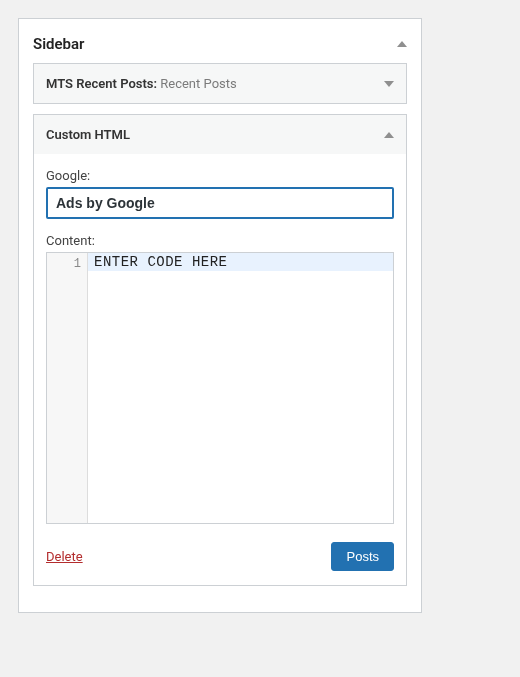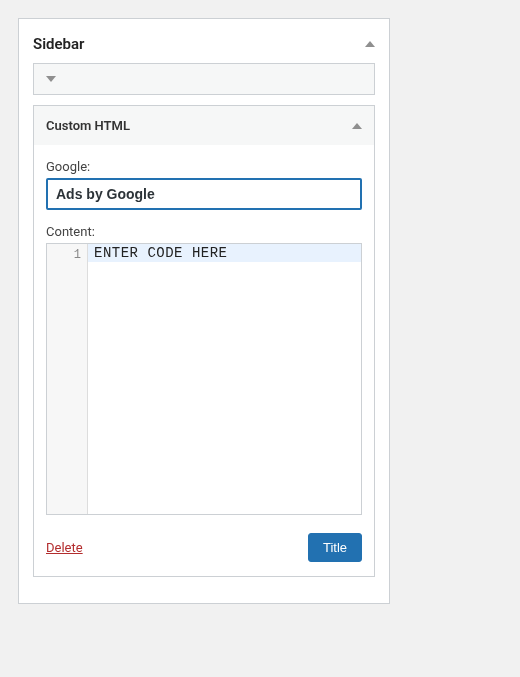--- a/index.html
+++ b/index.html
@@ -5,21 +5,21 @@
   * { box-sizing: border-box; }
   body {
     margin: 0;
     background: #f1f1f1;
     font-family: -apple-system, BlinkMacSystemFont, "Segoe UI", Roboto, Arial, sans-serif;
     font-size: 13px;
     color: #444;
     padding: 18px;
   }
   .outer-panel {
-    width: 372px;
+    width: 404px;
     background: #fff;
     border: 1px solid #ccd0d4;
     padding: 12px 14px 16px 14px;
   }
   .panel-header {
     display: flex;
     align-items: center;
     justify-content: space-between;
     padding: 4px 0 10px 0;
   }
@@ -135,20 +135,24 @@
 
 <div class="outer-panel">
 
   <div class="panel-header">
     <span class="panel-title">Sidebar</span>
     <span class="caret caret-up"></span>
   </div>
 
   <div class="widget-box">
     <div class="widget-head">
+      <span class="name">
+        <span>MTS Recent Posts:</span>
+        <span class="sub">Recent Posts</span>
+      </span>
       <span class="caret caret-down"></span>
     </div>
   </div>
 
   <div class="widget-box">
     <div class="widget-head">
       <span class="name">Custom HTML</span>
       <span class="caret caret-up"></span>
     </div>
     <div class="widget-body">
@@ -162,19 +166,19 @@
         <div class="gutter">
           <div>1</div>
         </div>
         <div class="code-area">
           <div class="code-line highlight">ENTER CODE HERE</div>
         </div>
       </div>
 
       <div class="actions-row">
         <a class="delete-link">Delete</a>
-        <button class="save-btn">Title</button>
+        <button class="save-btn">Posts</button>
       </div>
 
     </div>
   </div>
 
 </div>
 
 </body></html>

